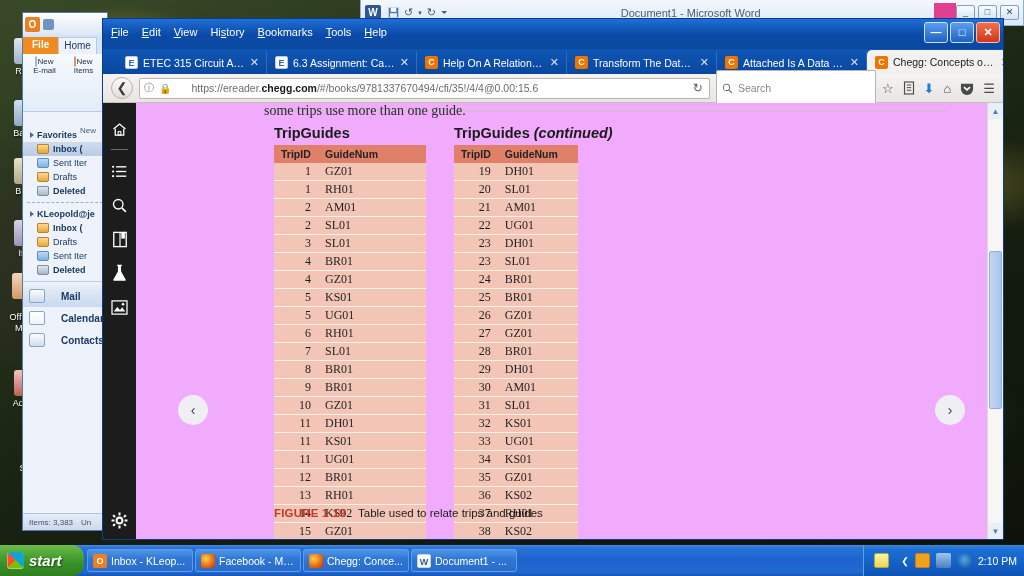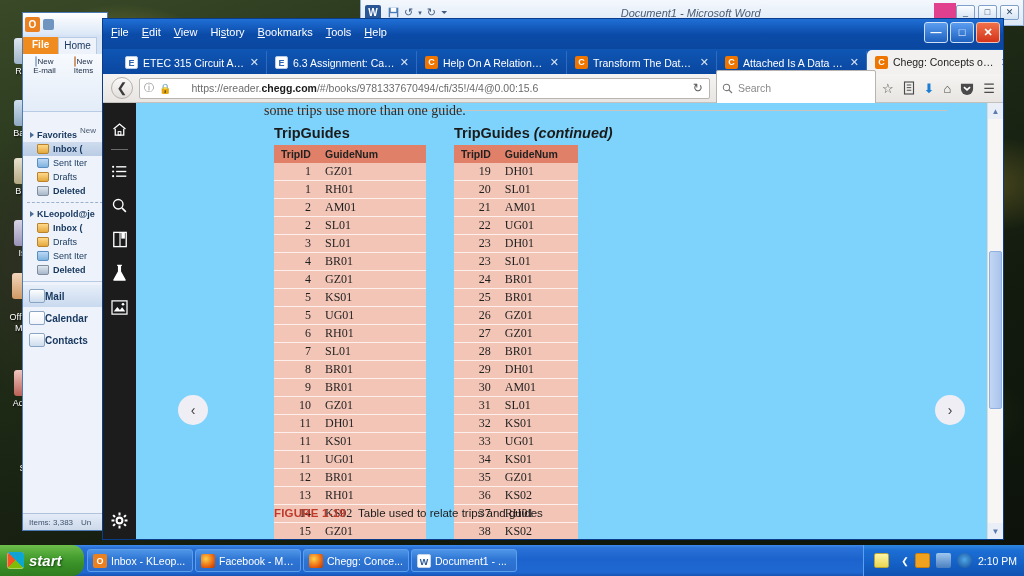--- a/index.html
+++ b/index.html
@@ -92,21 +92,21 @@
   .nav-item .fi {
     width: 12px; height: 10px; border-radius: 1px 1px 2px 2px;
     background: linear-gradient(#ffd98a,#e3a83c); border: 1px solid #b9822b; flex: none;
   }
   .nav-item .fi.blue { background: linear-gradient(#bcd9f5,#7fb3e0); border-color: #5b8ec0; }
   .nav-item .fi.grey { background: linear-gradient(#dfe6ef,#a8b7c9); border-color: #7e8da0; }
   .nav-item.bold { font-weight: bold; }
   .nav-sep { border-top: 1px dashed #9ab0cb; margin: 4px 4px; }
   .ol-modules { margin-top: 4px; border-top: 1px solid #b8cbe4; padding-top: 3px; }
   .mod-item {
-    display: flex; align-items: center; gap: 0;
+    display: flex; align-items: center; gap: 16px;
     padding: 4px 2px 4px 6px; font-size: 10px; font-weight: bold; color: #17375e;
   }
   .mod-item.sel { background: linear-gradient(#e6eef9,#c9d9ee); }
   .mod-item .mi {
     width: 16px; height: 14px; border-radius: 2px; flex: none;
     background: linear-gradient(#fdfefe,#cddcee); border: 1px solid #8aa5c4;
   }
   .mod-item .mi.cal { background: linear-gradient(#ffffff,#f0f4fa); }
   #outlook .ol-status {
     position: absolute; bottom: 0; left: 0; right: 0; height: 17px;
@@ -118,21 +118,21 @@
   #word {
     position: absolute; left: 360px; top: 0; width: 664px; height: 26px;
     background: linear-gradient(#f4f8fd,#dde8f6); border: 1px solid #8fb0d6;
     border-top: none; display: flex; align-items: center; padding: 0 4px;
   }
   .w-logo {
     width: 16px; height: 15px; background: #2b5797; border-radius: 2px; color: #fff;
     font-size: 10px; font-weight: bold; text-align: center; line-height: 15px;
   }
   .w-qat { display: flex; align-items: center; gap: 5px; margin-left: 7px; color: #3f5a7d; font-size: 11px; }
-  .w-title { flex: 1; text-align: center; font-size: 11px; color: #4a5c74; font-style: italic; }
+  .w-title { flex: 1; text-align: center; font-size: 11px; color: #4a5c74; }
   .w-ctl { display: flex; gap: 3px; }
   .w-ctl span {
     width: 19px; height: 15px; border: 1px solid #7fa0c8; border-radius: 2px;
     background: linear-gradient(#fbfdff,#d6e4f4); font-size: 9px; color: #2c4666;
     text-align: center; line-height: 13px;
   }
   .w-pink { width: 22px; height: 20px; background: #e0408e; }
 
   
   #firefox {
@@ -212,21 +212,21 @@
     width: 33px; background: #1c1c1c; display: flex; flex-direction: column;
     align-items: center; padding-top: 9px; flex: none; position: relative;
   }
   .rail-btn {
     width: 33px; height: 34px; display: flex; align-items: center; justify-content: center;
     color: #fff;
   }
   .rail-div { width: 17px; height: 1px; background: #6d6d6d; margin: 3px 0 4px; }
   .rail-gear { position: absolute; bottom: 10px; left: 0; width: 33px; display: flex; justify-content: center; }
 
-  .reader { flex: 1; position: relative; background: #7dd3fc; overflow: hidden; }
+  .reader { flex: 1; position: relative; background: #f0abfc; overflow: hidden; }
   .page-top-rule { position: absolute; left: 128px; right: 40px; top: 7px; height: 1px; background: #c9c5be; }
   .lead-text {
     position: absolute; left: 128px; top: 0px; font-family: "Liberation Serif", serif;
     font-size: 14px; color: #2b2b2b;
   }
 
   .tbl-wrap { position: absolute; top: 22px; display: flex; gap: 28px; left: 138px; }
   .tbl-col { }
   .tbl-caption {
     font-size: 14.5px; font-weight: bold; color: #1a1a1a; margin-bottom: 4px;

